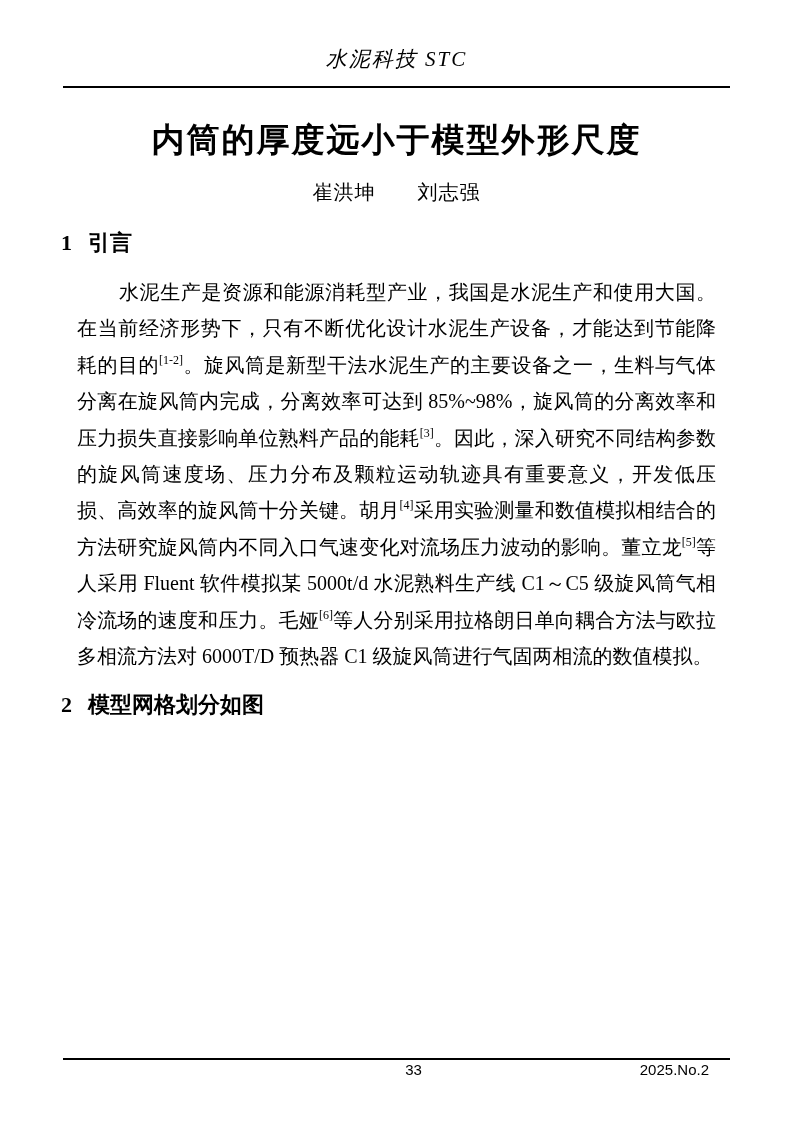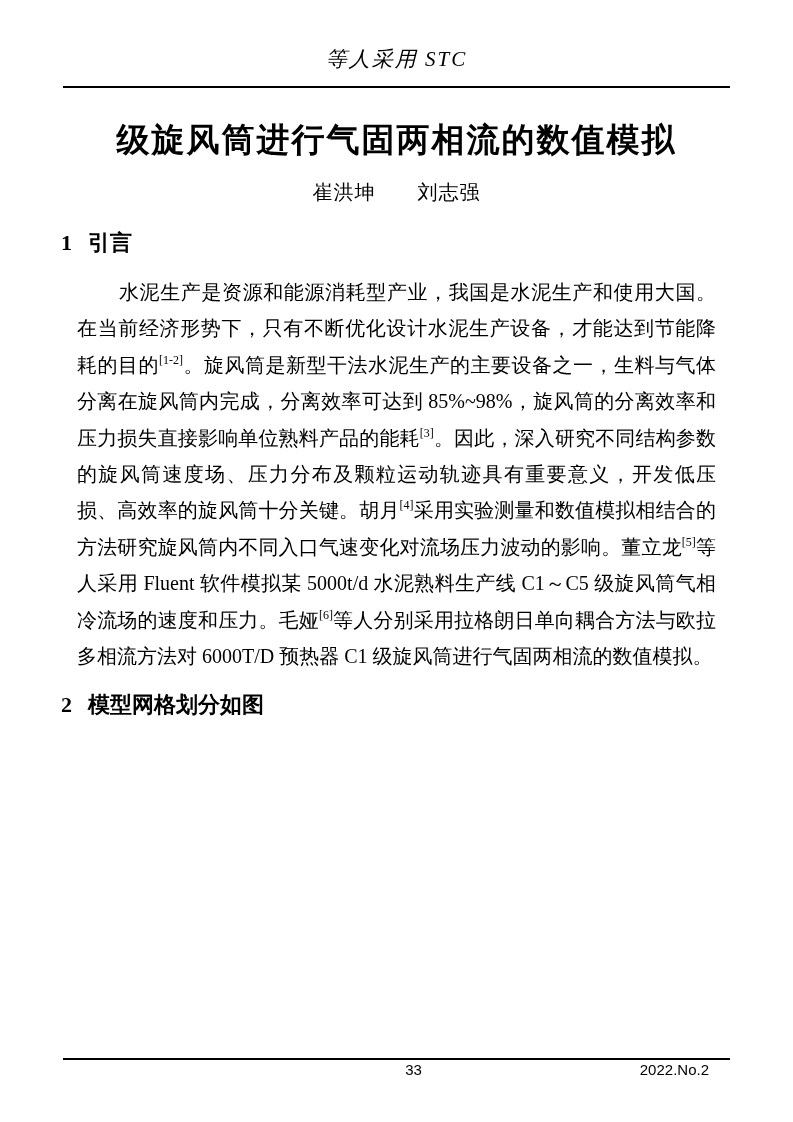--- a/index.html
+++ b/index.html
@@ -101,25 +101,25 @@
   .footer-row .issue {
     position: absolute;
     right: 38px;
   }
 </style>
 </head>
 <body>
 
 <div class="page">
 
-  <div class="running-head">等人采用 STC</div>
+  <div class="running-head">水泥科技 STC</div>
 
   <div class="header-rule"></div>
 
-  <h1 class="article-title" style="margin-bottom:0;">级旋风筒进行气固两相流的数值模拟</h1>
+  <h1 class="article-title" style="margin-bottom:0;">内筒的厚度远小于模型外形尺度</h1>
 
   <div class="authors-line">崔洪坤　　刘志强</div>
 
 
   <div class="content">
 
     <div class="section" data-idx="1">
       <div class="section-heading">
         <span class="num">1</span><span>引言</span>
       </div>
@@ -130,16 +130,16 @@
       <div class="section-heading">
         <span class="num">2</span><span>模型网格划分如图</span>
       </div>
     </div>
 
   </div>
 
   <div class="footer-rule"></div>
   <div class="footer-row">
     <span class="page-number">33</span>
-    <span class="issue">2022.No.2</span>
+    <span class="issue">2025.No.2</span>
   </div>
 
 </div>
 
 </body></html>

